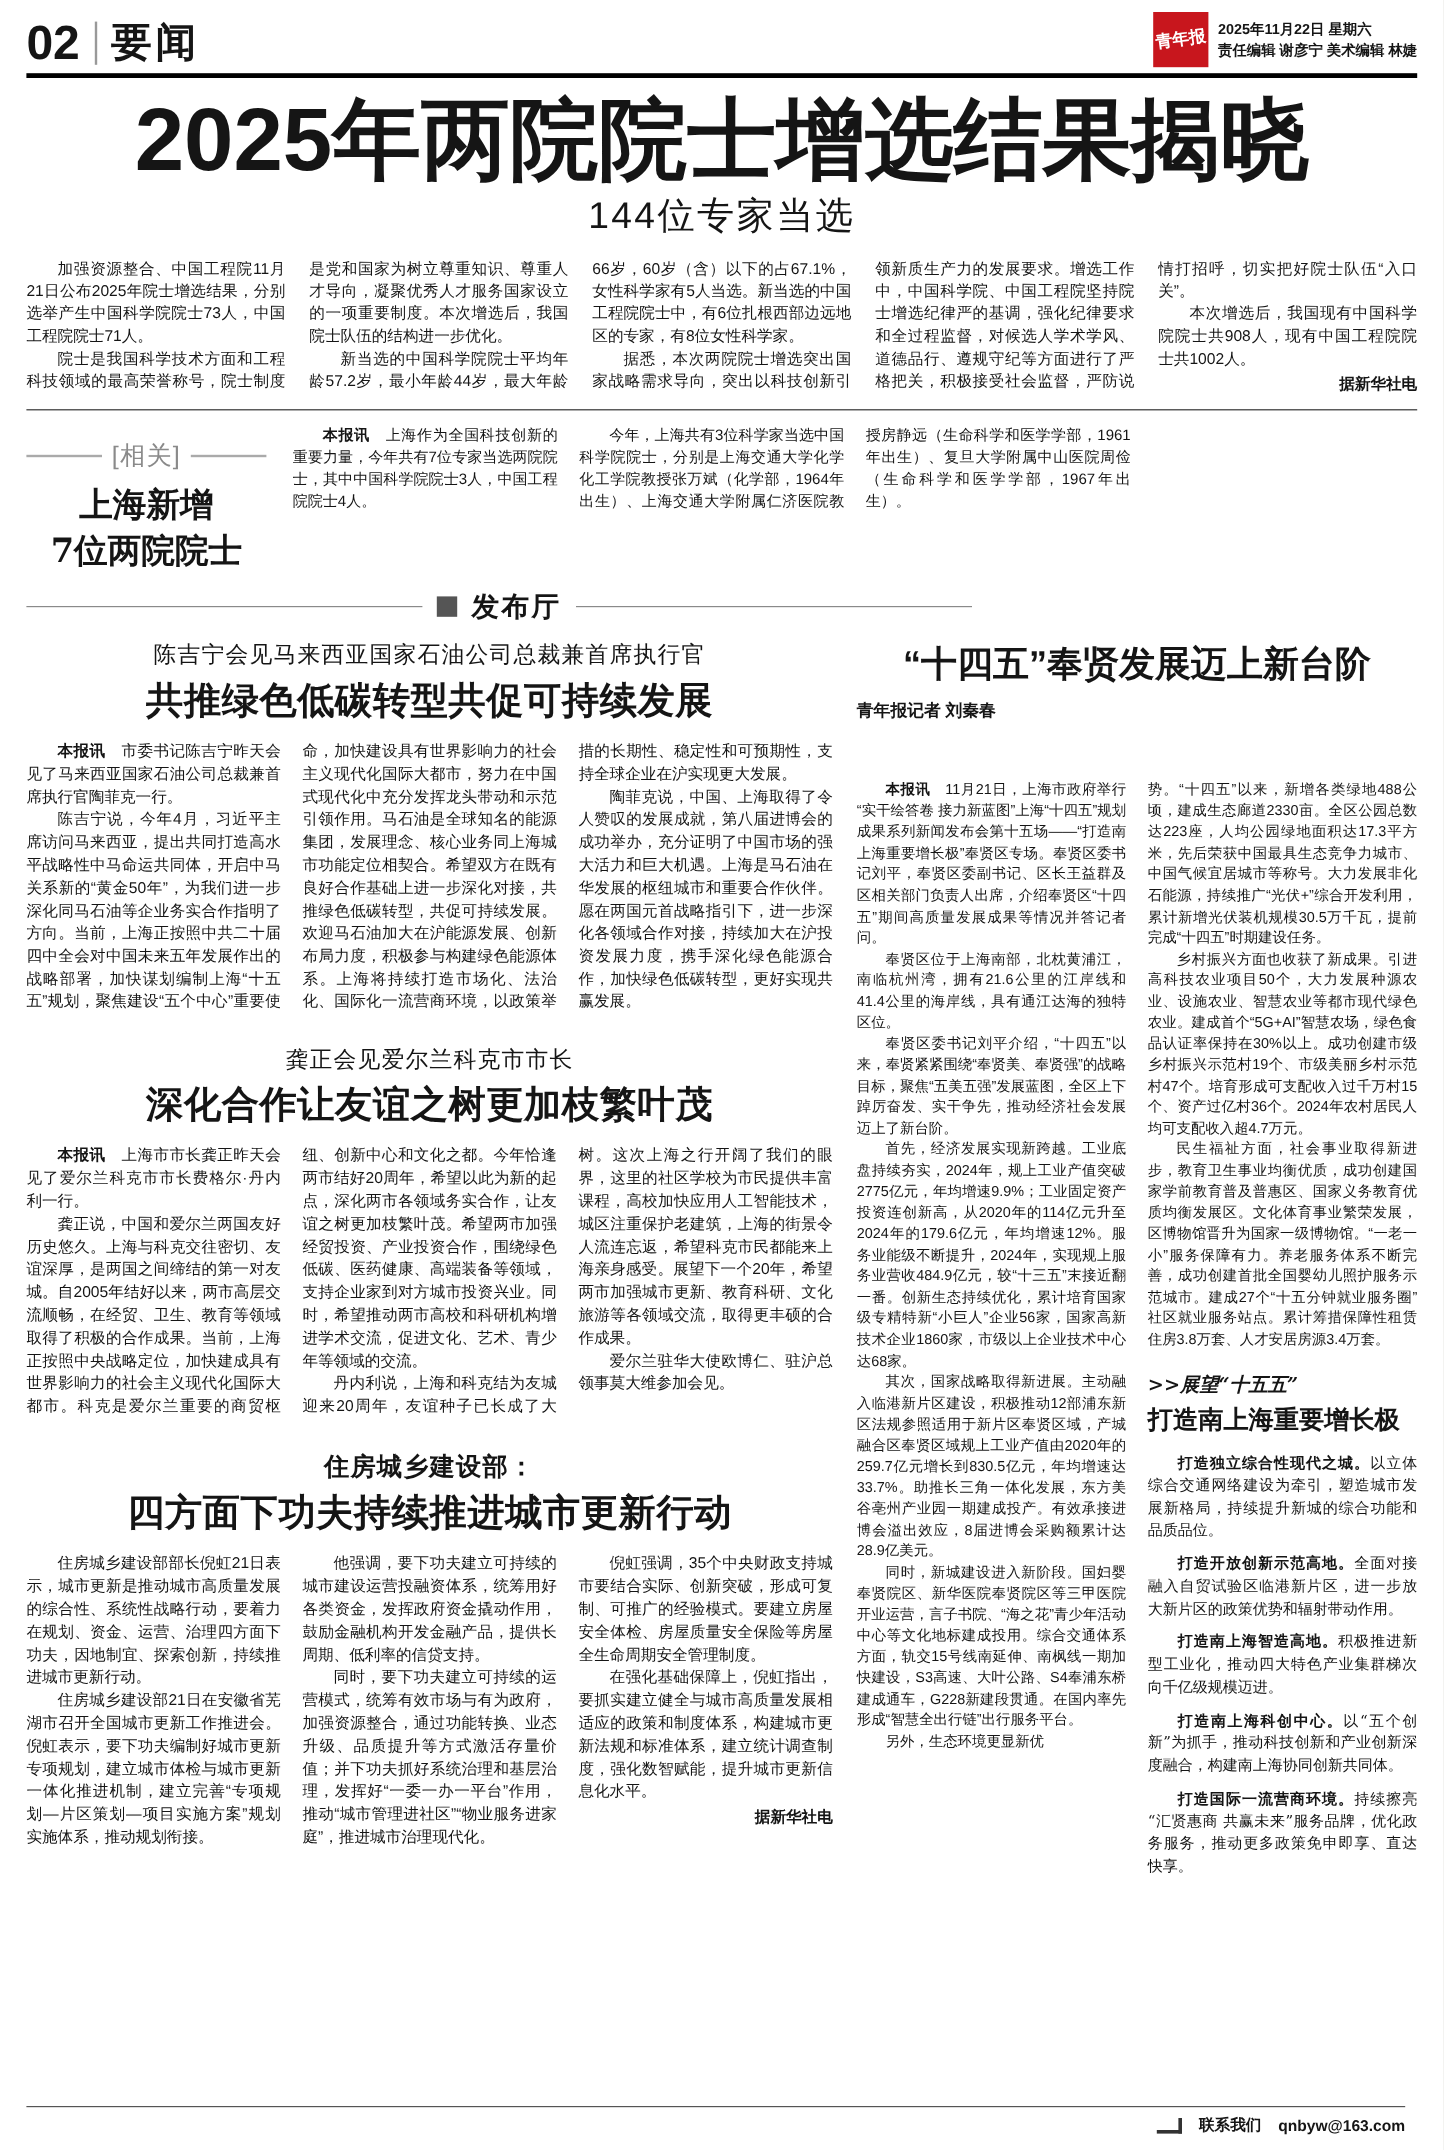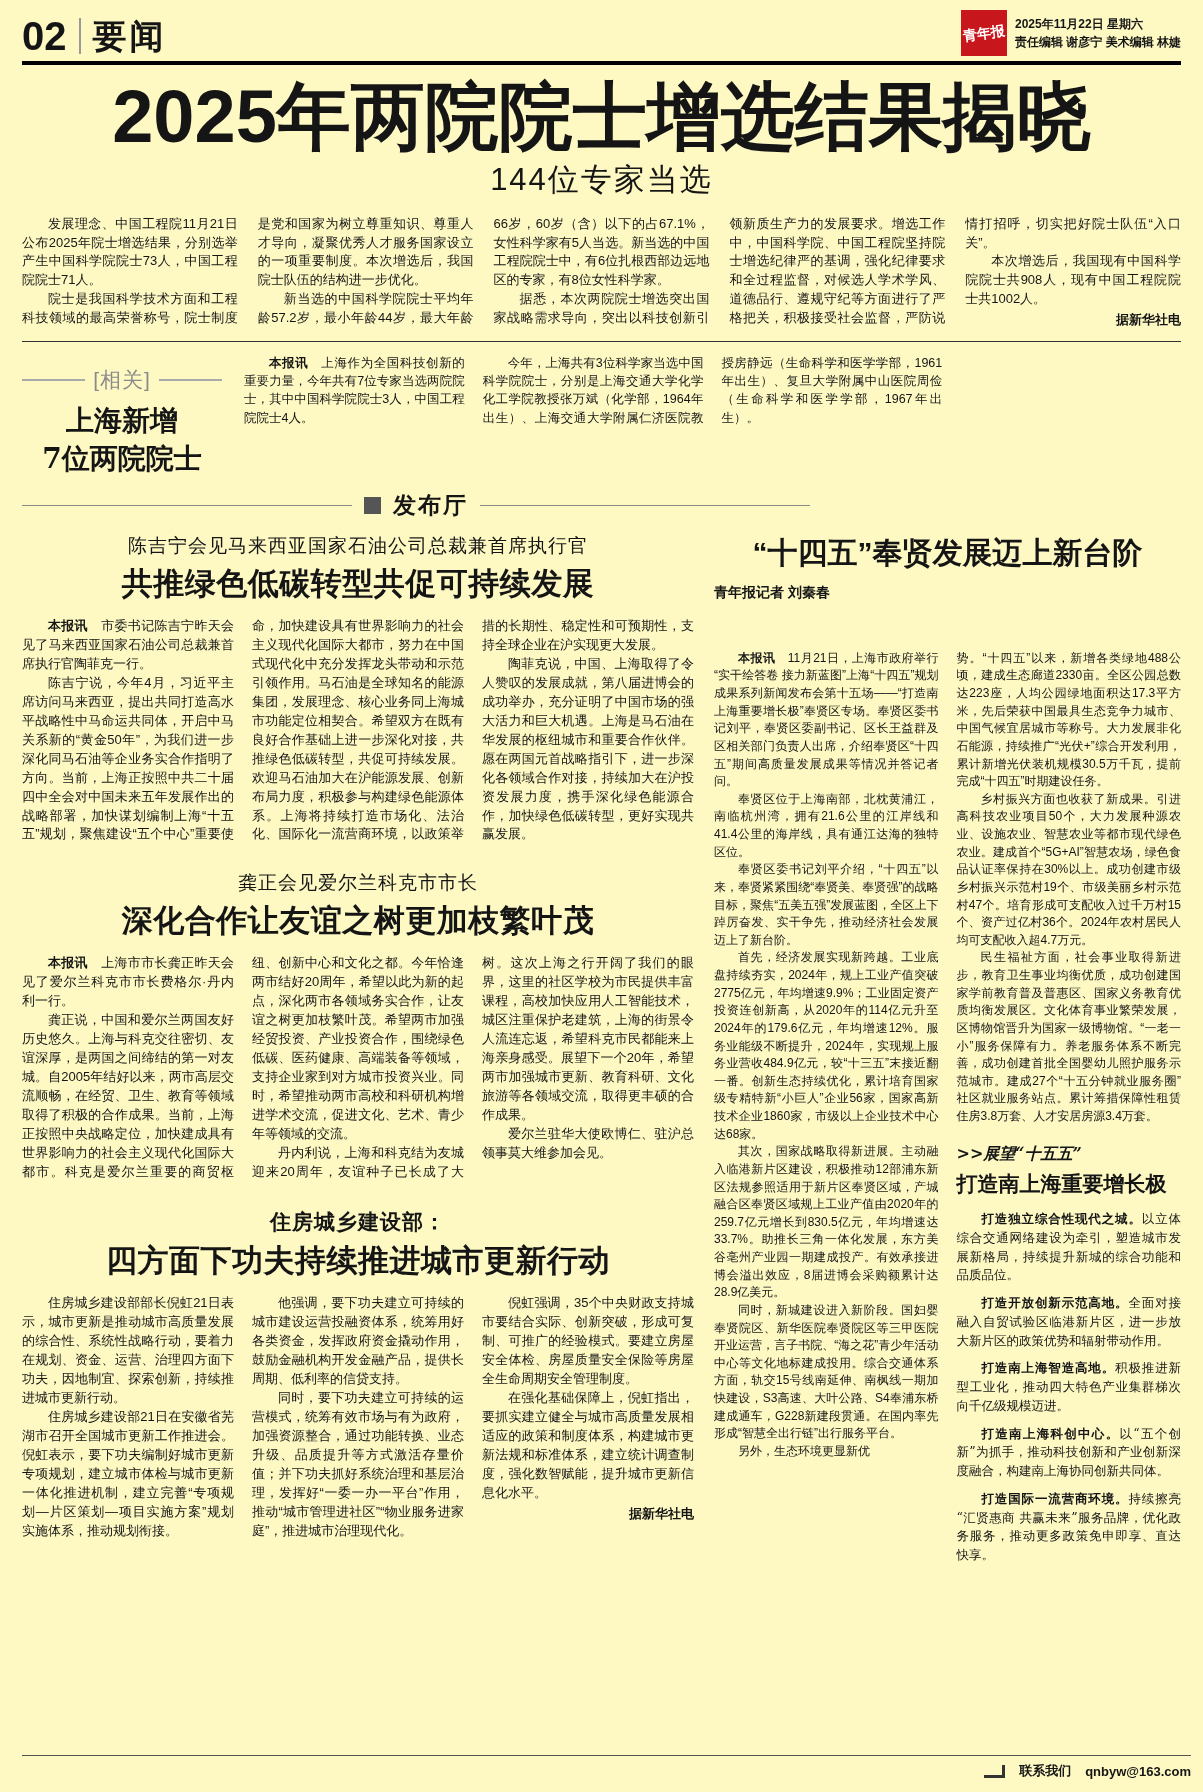--- a/index.html
+++ b/index.html
@@ -1,16 +1,16 @@
 <!DOCTYPE html>
 <html lang="zh"><head>
 <meta charset="utf-8">
 <style>
   html,body{margin:0;padding:0;background:#e8e8e6;}
-  .page{width:1203px;height:1792px;position:relative;overflow:hidden;background:#fef9c3;
+  .page{width:1203px;height:1792px;position:relative;overflow:hidden;background:#ffffff;
         margin:0 auto;padding:10px 22px 0;box-sizing:border-box;color:#151515;
         font-family:"Liberation Sans","DejaVu Sans",sans-serif;}
   
   .masthead{display:flex;justify-content:space-between;align-items:flex-end;
             border-bottom:4px solid #000;padding-bottom:5px;}
   .mast-left{display:flex;align-items:center;gap:12px;}
   .pageno{font-size:40px;font-weight:700;line-height:1;}
   .mast-div{width:2px;height:36px;background:#999;}
   .section-title{font-size:34px;font-weight:700;letter-spacing:3px;line-height:1;}
   .mast-right{display:flex;align-items:center;gap:8px;}
@@ -55,21 +55,21 @@
   .fx-headline{text-align:center;font-size:30px;font-weight:900;margin:2px 0 10px;}
   .byline{font-weight:700;font-size:14px;margin:4px 0 12px;}
   .fx-cols{display:flex;gap:18px;}
   .fx-col{flex:1;font-size:12px;line-height:1.47;text-align:justify;min-width:0;margin-top:36px;}
   .outlook{margin-top:16px;}
   .outlook-tag{font-family:"DejaVu Serif",serif;font-weight:700;font-style:italic;font-size:16px;margin-bottom:4px;}
   .outlook-headline{font-size:21px;font-weight:900;margin:2px 0 10px;}
   .outlook-item{font-family:"DejaVu Serif",serif;margin:0 0 9px;text-indent:2em;line-height:1.5;font-size:12.5px;}
   .outlook-item b{font-family:"Liberation Sans",sans-serif;font-weight:900;}
   
-  .footer{position:absolute;left:22px;right:12px;bottom:12px;border-top:1px solid #555;
+  .footer{position:absolute;left:22px;right:32px;bottom:12px;border-top:1px solid #555;
           padding-top:6px;display:flex;justify-content:flex-end;align-items:center;gap:14px;
           font-size:13px;font-weight:700;}
   .footer-mark{width:18px;height:10px;border-bottom:3px solid #333;border-right:3px solid #333;}
 </style>
 </head>
 <body>
 
 <div class="page">
 
   <div class="masthead">
@@ -87,21 +87,21 @@
         <div>责任编辑 谢彦宁  美术编辑 林婕</div>
       </div>
     </div>
   </div>
 
   <div>
     <div class="lead-headline">2025年两院院士增选结果揭晓</div>
     <div class="lead-sub">144位专家当选</div>
     <div class="lead-body">
       <div>
-          <p class="para"><b></b><span>发展理念、中国工程院11月21日公布2025年院士增选结果，分别选举产生中国科学院院士73人，中国工程院院士71人。</span></p>
+          <p class="para"><b></b><span>加强资源整合、中国工程院11月21日公布2025年院士增选结果，分别选举产生中国科学院院士73人，中国工程院院士71人。</span></p>
           <p class="para"><b></b><span>院士是我国科学技术方面和工程科技领域的最高荣誉称号，院士制度是党和国家为树立尊重知识、尊重人才导向，凝聚优秀人才服务国家设立的一项重要制度。本次增选后，我国院士队伍的结构进一步优化。</span></p>
           <p class="para"><b></b><span>新当选的中国科学院院士平均年龄57.2岁，最小年龄44岁，最大年龄66岁，60岁（含）以下的占67.1%，女性科学家有5人当选。新当选的中国工程院院士中，有6位扎根西部边远地区的专家，有8位女性科学家。</span></p>
           <p class="para"><b></b><span>据悉，本次两院院士增选突出国家战略需求导向，突出以科技创新引领新质生产力的发展要求。增选工作中，中国科学院、中国工程院坚持院士增选纪律严的基调，强化纪律要求和全过程监督，对候选人学术学风、道德品行、遵规守纪等方面进行了严格把关，积极接受社会监督，严防说情打招呼，切实把好院士队伍“入口关”。</span></p>
           <p class="para"><b></b><span>本次增选后，我国现有中国科学院院士共908人，现有中国工程院院士共1002人。</span></p>
         </div>
       <p class="source">据新华社电</p>
     </div>
   </div>
 
   <hr class="rule">

